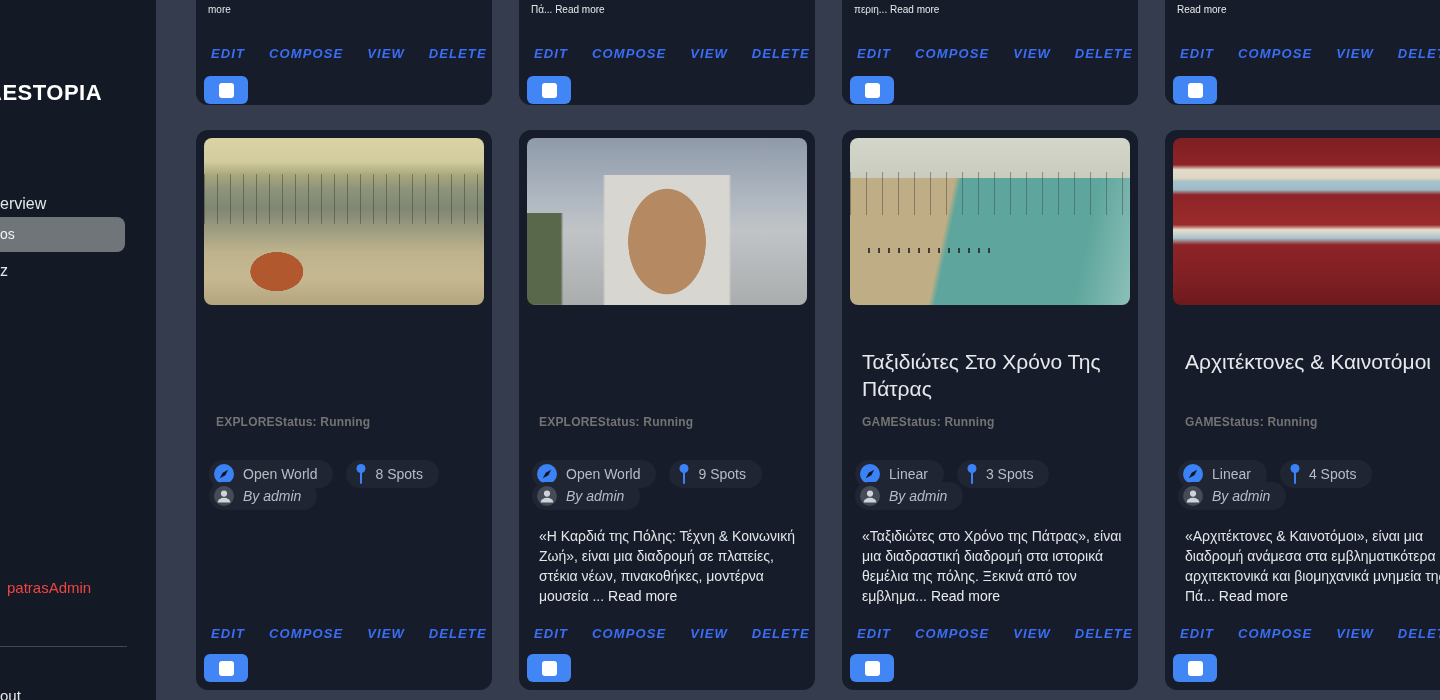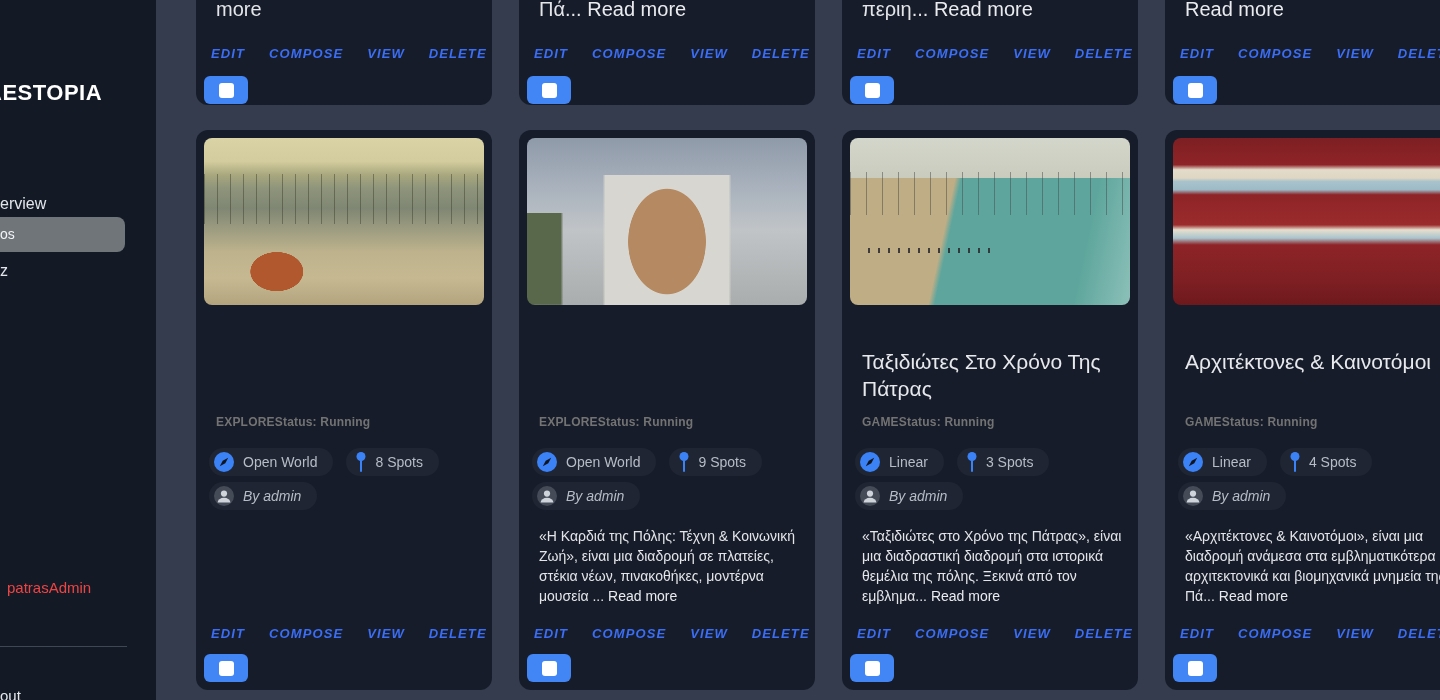--- a/index.html
+++ b/index.html
@@ -43,22 +43,22 @@
   }
   
   .card {
     position:absolute; width:296px; background:#161c29; border-radius:12px;
   }
   .row1 { top:0; height:105px; border-radius:0 0 12px 12px; }
   .row2 { top:130px; height:560px; }
   .c1 { left:196px; } .c2 { left:519px; } .c3 { left:842px; } .c4 { left:1165px; }
 
   .tail-line {
-    position:absolute; left:20px; top:1px; right:14px;
-    font-size:20px; line-height:17px; color:#e3e5e8;
+    position:absolute; left:12px; top:1px; right:14px;
+    font-size:10px; line-height:17px; color:#e3e5e8;
   }
   .read-more { color:#e9ebee; cursor:pointer; }
 
   .actions { position:absolute; left:3px; display:flex; }
   .row1 .actions { top:44px; }
   .row2 .actions { top:494px; }
   .action-btn {
     background:none; border:none; cursor:pointer;
     color:#3b6ef5; font-weight:bold; font-size:13px; letter-spacing:1.1px;
     font-family:"Liberation Sans", sans-serif; padding:2px 12px;font-style:italic;
@@ -112,21 +112,21 @@
   .card-title {
     position:absolute; left:20px; top:218px; width:264px;
     font-size:21px; line-height:27px; color:#e7e9ed; font-weight:400;
   }
   .meta-row {
     position:absolute; left:20px; right:34px; top:285px;
     display:flex; justify-content:flex-start;
     font-size:12px; font-weight:bold; color:#737373; letter-spacing:.2px;
   }
   .chips { position:absolute; left:13px; display:flex; gap:13px; }
-  .chips-1 { top:318px; }
+  .chips-1 { top:330px; }
   .chips-2 { top:352px;font-style:italic; }
   .chip {
     display:inline-flex; align-items:center; gap:9px; height:28px;
     background:#1f2532; border-radius:16px; padding:0 16px 0 5px;
     font-size:14px; color:#b7bdc7; white-space:nowrap;
   }
   .chip.spots { padding-left:10px; }
   .desc {
     position:absolute; left:20px; top:396px; width:266px;
     font-size:14px; line-height:20px; color:#e3e5e8;

